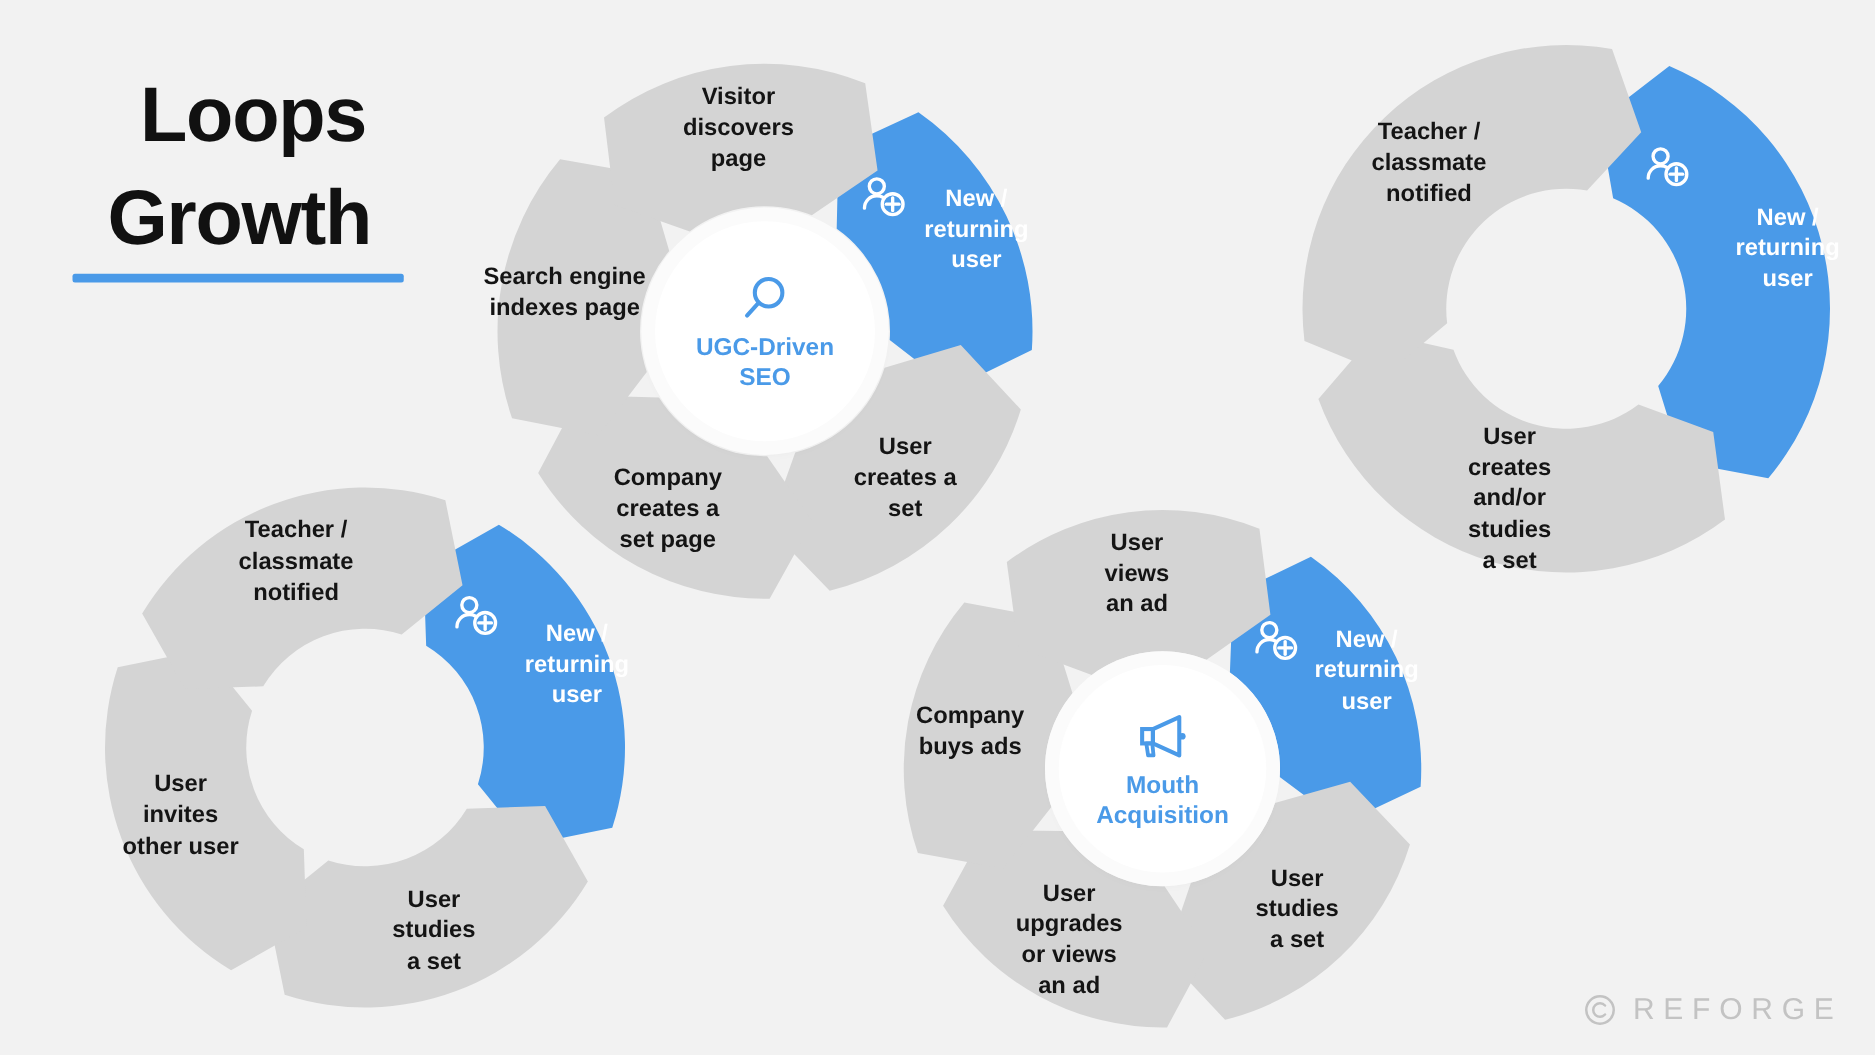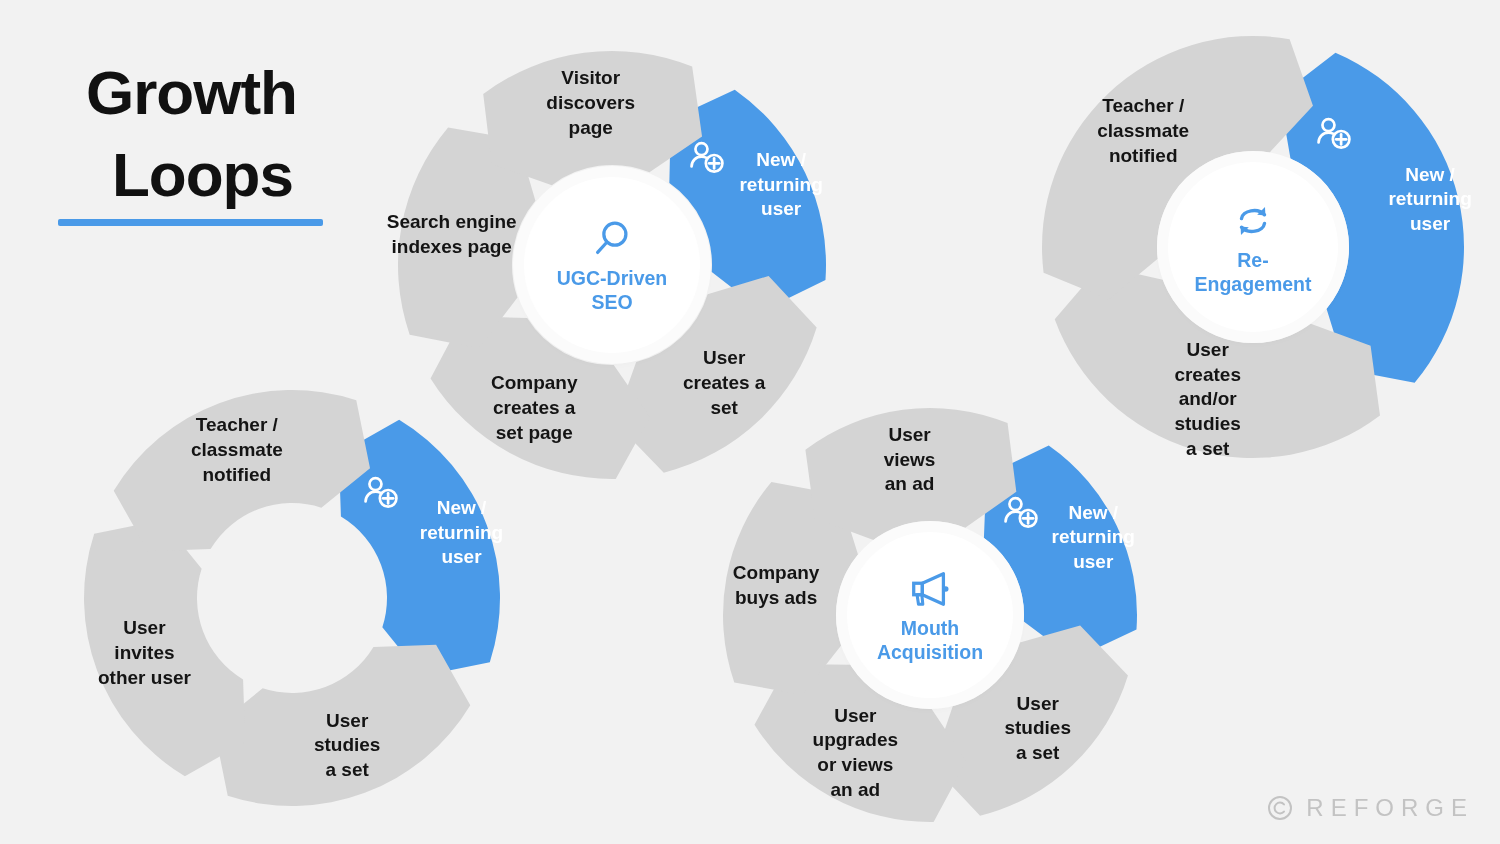--- a/index.html
+++ b/index.html
@@ -84,22 +84,22 @@
     font-size:24px;font-weight:normal;
     letter-spacing:7px;color:#c3c3c3;
   }
 </style>
 </head>
 <body>
 
 <div id="stage">
 
   <div id="title-block">
+    <div class="title-line l2">Loops</div>
     <div class="title-line l1">Growth</div>
-    <div class="title-line l2">Loops</div>
   </div>
   <div id="title-rule"></div>
 
   <div id="loops-root">
       <div class="loop" style="left: 384px; top: 37px; width: 456px; height: 456px;">
         <svg width="456" height="456" viewBox="0 0 456 456">
           <path d="M 350.7453573791239 52.701462522155765 A 214 214 0 0 1 441.4787067556024 242.92788538124282 L 378.13984668619656 273.9023576414697 L 327.7564050259824 234.97564737441252 A 100 100 0 0 0 285.35764363510464 146.0847955711008 L 286.81323516629817 82.43213483301437 Z" fill="#4a9ae8"></path>
           <path d="M 432.6492177760896 290.56754481066565 A 214 214 0 0 1 279.7712856583289 435.6432854230633 L 230.7400278106535 384.97608813955344 L 252.19218955996678 325.02957262759963 A 100 100 0 0 0 323.63047559630354 257.23717047227365 L 384.6175558907924 238.95176637782768 Z" fill="#d4d4d4"></path>
           <path d="M 231.73481497757865 441.9674067634677 A 214 214 0 0 1 46.517707422524836 341.4027225459058 L 79.55358363090727 279.11420024977366 L 143.1951903843574 280.9919264233205 A 100 100 0 0 0 229.74524064372835 327.98476951563913 L 265.98173760914784 380.3364290253314 Z" fill="#d4d4d4"></path>
           <path d="M 25.659024821746215 297.6715850538316 A 214 214 0 0 1 64.0664891725387 90.44345152708061 L 133.5150413651284 102.61422492257502 L 151.3955556881022 163.72123903134607 A 100 100 0 0 0 133.44814244006832 260.5568154457157 L 94.85644890344113 311.1973244846132 Z" fill="#d4d4d4"></path>
@@ -156,30 +156,20 @@
           </svg>
         </div>
         <div class="seg-label" style="left: 179.7px; top: 377.932px;">User
 creates
 and/or
 studies
 a set</div>
         <div class="seg-label" style="left: 115.207px; top: 109.303px;">Teacher /
 classmate
 notified</div>
-        <div class="hub" style="width: 170px; height: 170px; left: 225px; top: 225px;">
-          <svg width="46" height="46" viewBox="0 0 48 48" class="hub-icon">
-            <path d="M12 21.5A13 9.2 0 0 1 36 17.5" fill="none" stroke="#4a9ae8" stroke-width="3.6" stroke-linecap="round"></path>
-            <path d="M36.5 9.5 L37 18.2 L28.4 17.6 Z" fill="#4a9ae8"></path>
-            <path d="M36 26.5A13 9.2 0 0 1 12 30.5" fill="none" stroke="#4a9ae8" stroke-width="3.6" stroke-linecap="round"></path>
-            <path d="M11.5 38.5 L11 29.8 L19.6 30.4 Z" fill="#4a9ae8"></path>
-          </svg>
-          <div class="hub-title">Re-
-Engagement</div>
-        </div>
       </div>
       <div class="loop" style="left: 70px; top: 376px; width: 444px; height: 444px;">
         <svg width="444" height="444" viewBox="0 0 444 444">
           <path d="M 329.1279195812913 43.709201453960645 A 208 208 0 0 1 419.81975538939196 286.27553482998906 L 351.86084605637 300.0282683488732 L 312.35036904803957 251.35661446562 A 95 95 0 0 0 270.92861711645514 140.56910643329934 L 268.81607464780456 77.91493778128424 Z" fill="#4a9ae8"></path>
           <path d="M 400.29079854603935 329.1279195812913 A 208 208 0 0 1 157.72446517001094 419.81975538939196 L 143.9717316511268 351.86084605637 L 192.64338553438 312.3503690480396 A 95 95 0 0 0 303.43089356670066 270.92861711645514 L 366.08506221871573 268.81607464780456 Z" fill="#d4d4d4"></path>
           <path d="M 114.87208041870872 400.29079854603935 A 208 208 0 0 1 24.18024461060807 157.7244651700109 L 92.13915394362999 143.9717316511268 L 131.64963095196043 192.64338553437997 A 95 95 0 0 0 173.07138288354486 303.43089356670066 L 175.18392535219547 366.0850622187158 Z" fill="#d4d4d4"></path>
           <path d="M 43.709201453960645 114.87208041870873 A 208 208 0 0 1 286.27553482998906 24.180244610608042 L 300.0282683488732 92.13915394362999 L 251.35661446562 131.6496309519604 A 95 95 0 0 0 140.56910643329934 173.07138288354486 L 77.91493778128424 175.18392535219542 Z" fill="#d4d4d4"></path>
         </svg>
         <div class="seg-label blue-label" style="left: 391.526px; top: 156.842px;">New /
 returning

